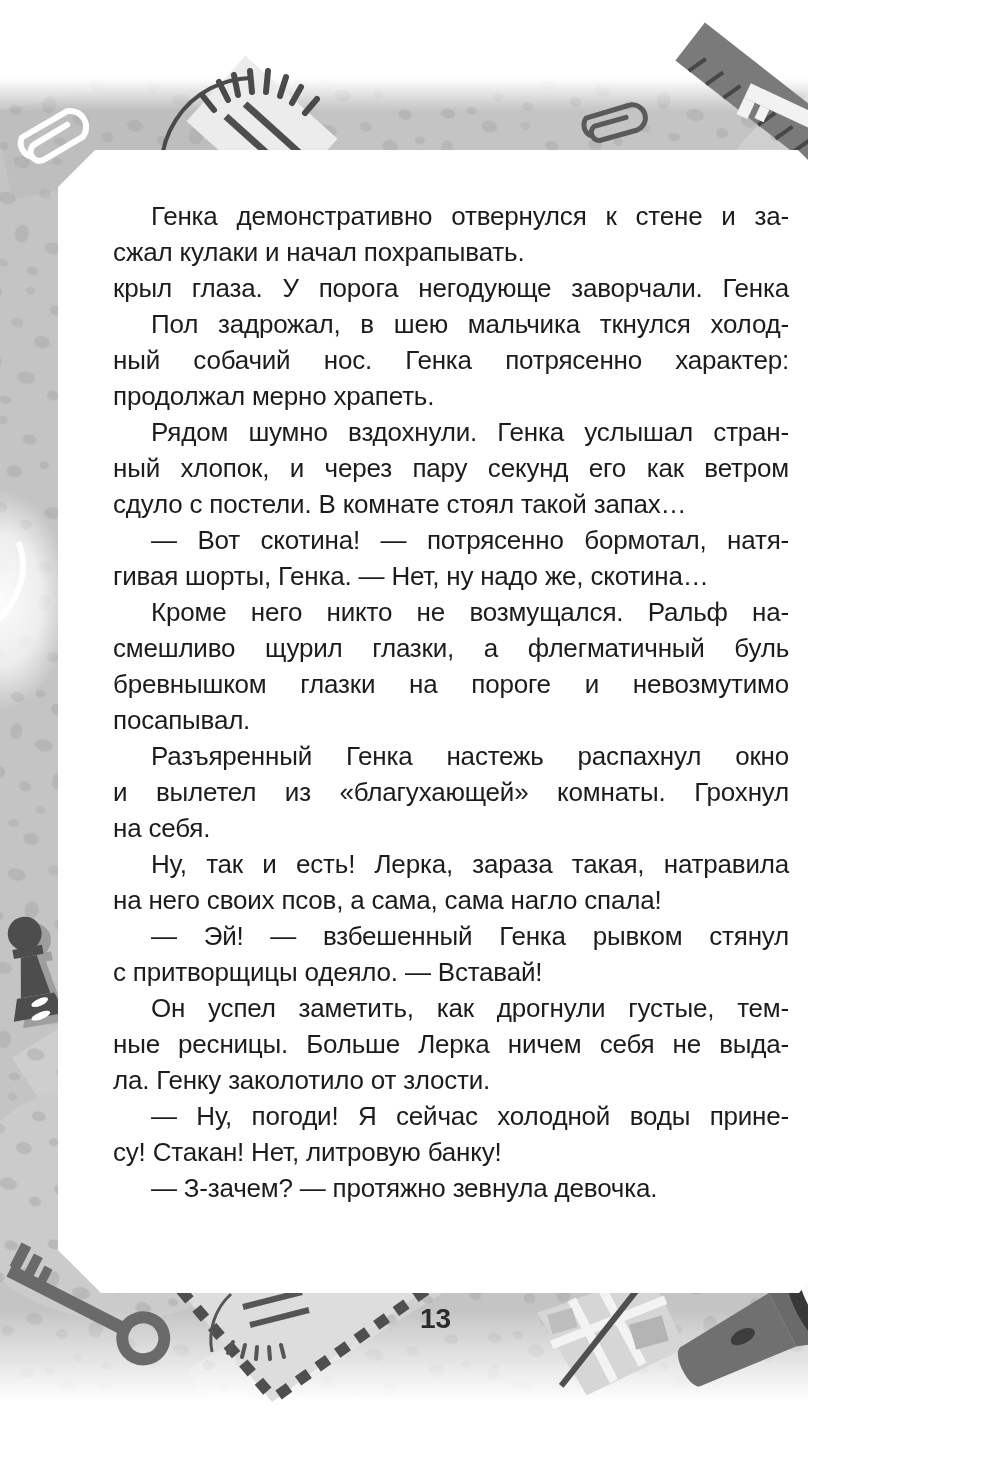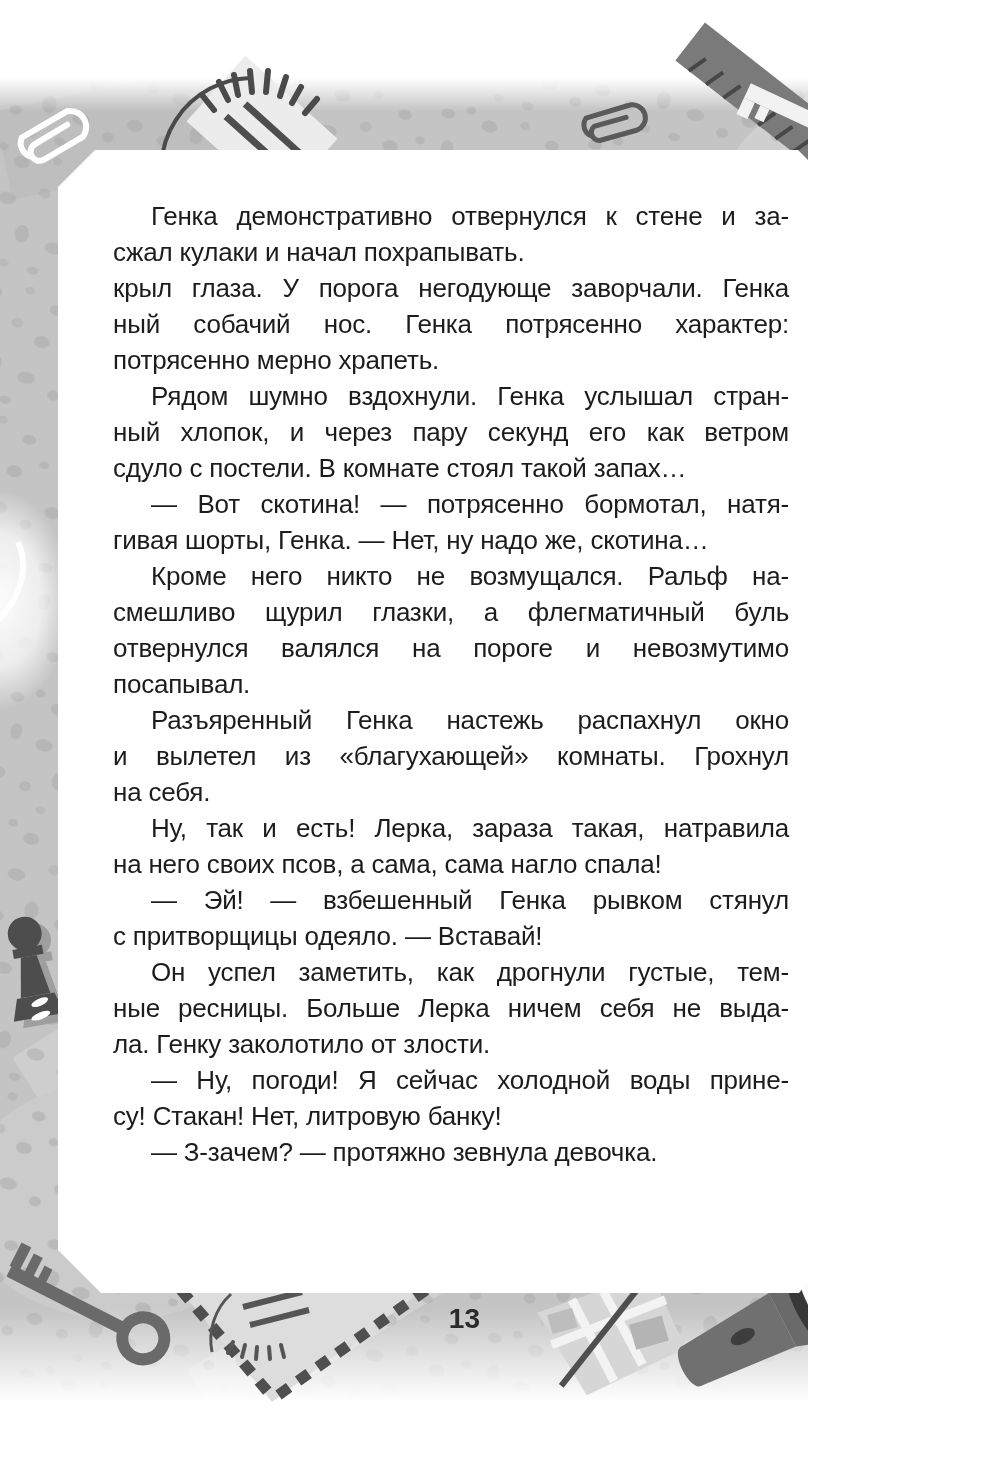--- a/index.html
+++ b/index.html
@@ -15,21 +15,21 @@
   }
   .body-text{
     position:absolute;left:113px;top:198px;width:676px;z-index:4;
     color:#1c1c1c;font-size:26px;line-height:36px;letter-spacing:-0.2px;
   }
   .line{text-align:justify;text-align-last:justify;}
   .line.indent{padding-left:38px;}
   .line.last{text-align-last:left;}
   .page-number{
     position:absolute;left:420px;top:1303px;width:60px;z-index:4;
-    text-align:right;font-size:28px;font-weight:700;color:#2b2b2b;
+    text-align:left;font-size:28px;font-weight:700;color:#2b2b2b;
   }
 </style>
 </head>
 <body>
 
 <div class="page">
 
   <svg class="layer" width="1000" height="1468" viewBox="0 0 1000 1468" style="z-index:0">
     <defs>
       <pattern id="peb" width="150" height="132" patternUnits="userSpaceOnUse" patternTransform="rotate(12)">
@@ -281,30 +281,31 @@
 
     <path d="M -4 622 C 20 600 30 568 18 542" fill="none" stroke="#ffffff" stroke-width="6" opacity=".9"></path>
   </svg>
 
   <div class="panel"></div>
 
   <div class="body-text">
       <div class="line indent">Генка демонстративно отвернулся к стене и за-</div>
       <div class="line last">сжал кулаки и начал похрапывать.</div>
       <div class="line">крыл глаза. У порога негодующе заворчали. Генка</div>
+      <div class="line indent">Пол задрожал, в шею мальчика ткнулся холод-</div>
       <div class="line">ный собачий нос. Генка потрясенно характер:</div>
-      <div class="line last">потрясенно мерно храпеть.</div>
+      <div class="line last">продолжал мерно храпеть.</div>
       <div class="line indent">Рядом шумно вздохнули. Генка услышал стран-</div>
       <div class="line">ный хлопок, и через пару секунд его как ветром</div>
       <div class="line last">сдуло с постели. В комнате стоял такой запах…</div>
       <div class="line indent">— Вот скотина! — потрясенно бормотал, натя-</div>
       <div class="line last">гивая шорты, Генка. — Нет, ну надо же, скотина…</div>
       <div class="line indent">Кроме него никто не возмущался. Ральф на-</div>
       <div class="line">смешливо щурил глазки, а флегматичный буль</div>
-      <div class="line">отвернулся валялся на пороге и невозмутимо</div>
+      <div class="line">бревнышком глазки на пороге и невозмутимо</div>
       <div class="line last">посапывал.</div>
       <div class="line indent">Разъяренный Генка настежь распахнул окно</div>
       <div class="line">и вылетел из «благухающей» комнаты. Грохнул</div>
       <div class="line last">на себя.</div>
       <div class="line indent">Ну, так и есть! Лерка, зараза такая, натравила</div>
       <div class="line last">на него своих псов, а сама, сама нагло спала!</div>
       <div class="line indent">— Эй! — взбешенный Генка рывком стянул</div>
       <div class="line last">с притворщицы одеяло. — Вставай!</div>
       <div class="line indent">Он успел заметить, как дрогнули густые, тем-</div>
       <div class="line">ные ресницы. Больше Лерка ничем себя не выда-</div>

